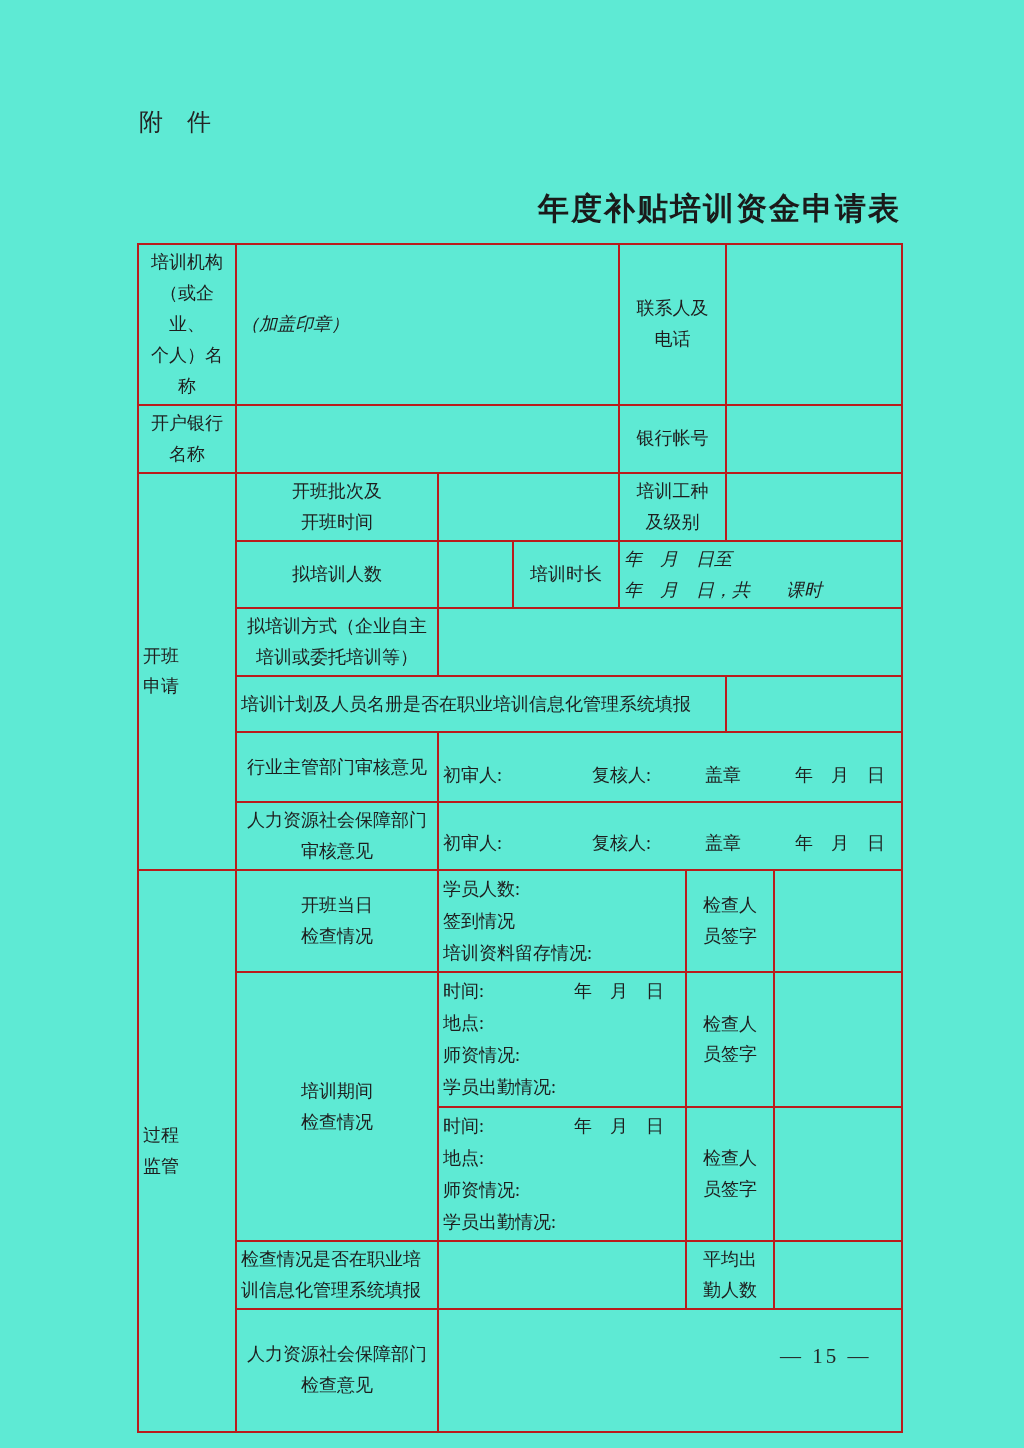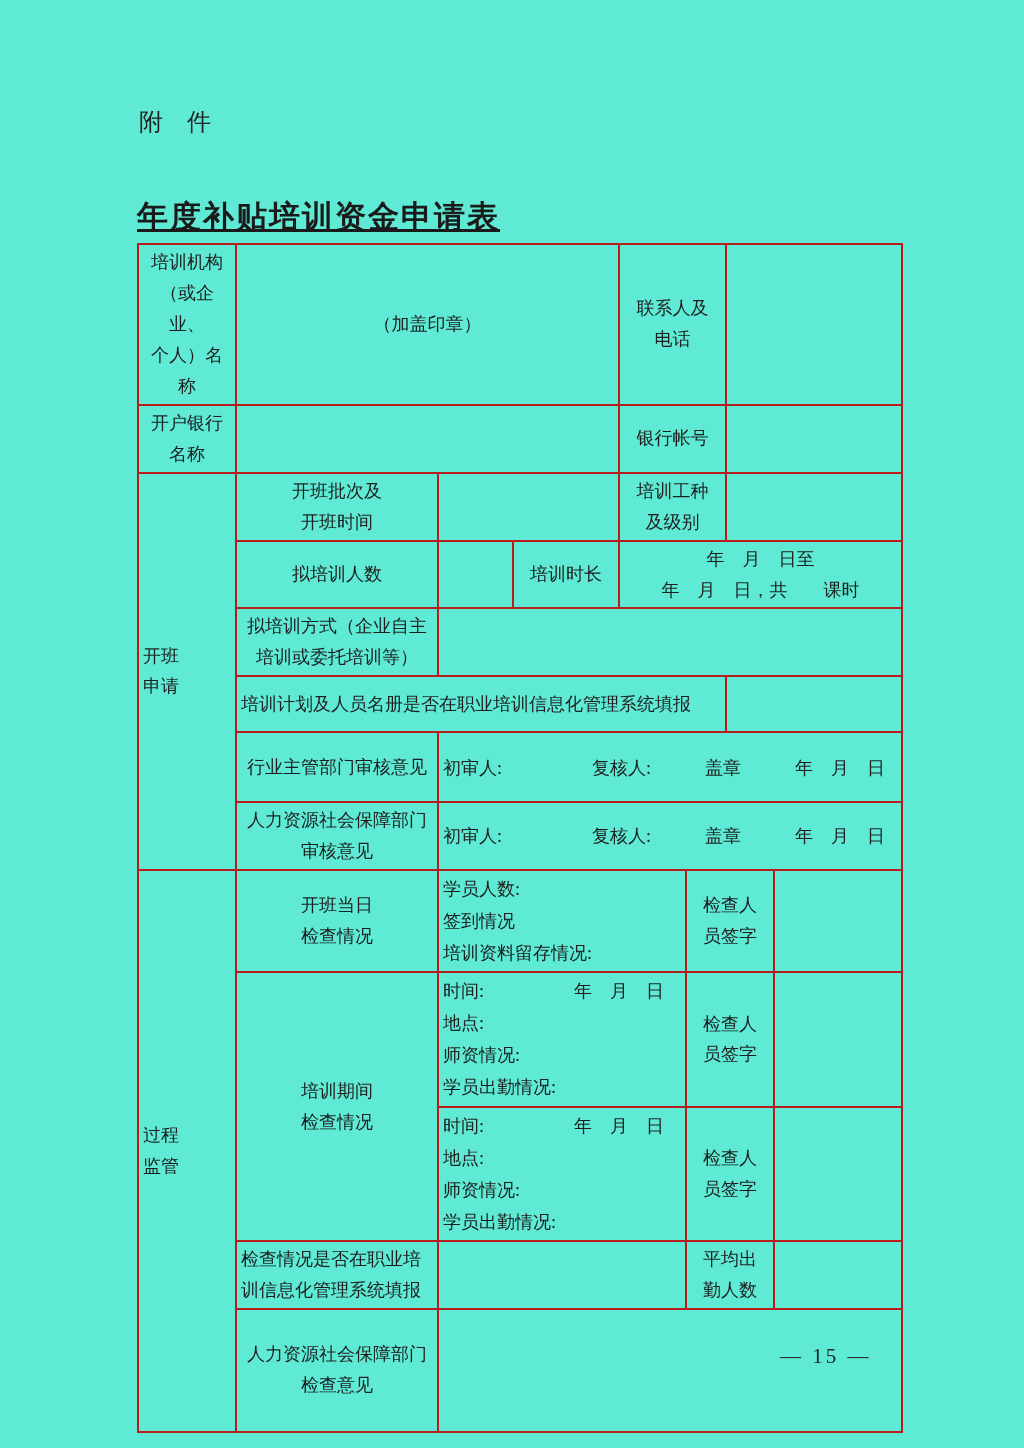--- a/index.html
+++ b/index.html
@@ -20,29 +20,28 @@
     position: absolute;
     left: 139px;
     top: 106px;
     font-size: 24px;
     color: #242424;
     white-space: pre-line;
   }
   .title {
     position: absolute;
     left: 137px;
-    top: 196px;
+    top: 188px;
     width: 764px;
-    text-align: left;
+    text-align: right;
     font-size: 31px;
     font-weight: 700;
     letter-spacing: 2px;
     color: #1a1a1a;
     white-space: pre-line;
-    text-decoration: underline;
   }
   table.form {
     position: absolute;
     left: 137px;
     top: 243px;
     width: 764px;
     border-collapse: collapse;
     table-layout: fixed;
   }
   table.form td {
@@ -59,29 +58,30 @@
     vertical-align: middle;
   }
   td.content {
     text-align: left;
     vertical-align: middle;
     padding-left: 11px;
     padding-right: 6px;
   }
   td.content.bottom {
     vertical-align: bottom;
-    padding-bottom: 17px;
+    padding-bottom: 10px;
   }
   td.content.top {
     vertical-align: middle;
     line-height: 1.78;
   }
   td.centered {
-    text-align: center;
-    vertical-align: middle;
+    text-align: left;
+    vertical-align: middle;
+    font-style: italic;
   }
   td.section {
     text-align: left;
     vertical-align: middle;
     line-height: 2.0;
   }
   .pageno {
     position: absolute;
     left: 780px;
     top: 1314px;

